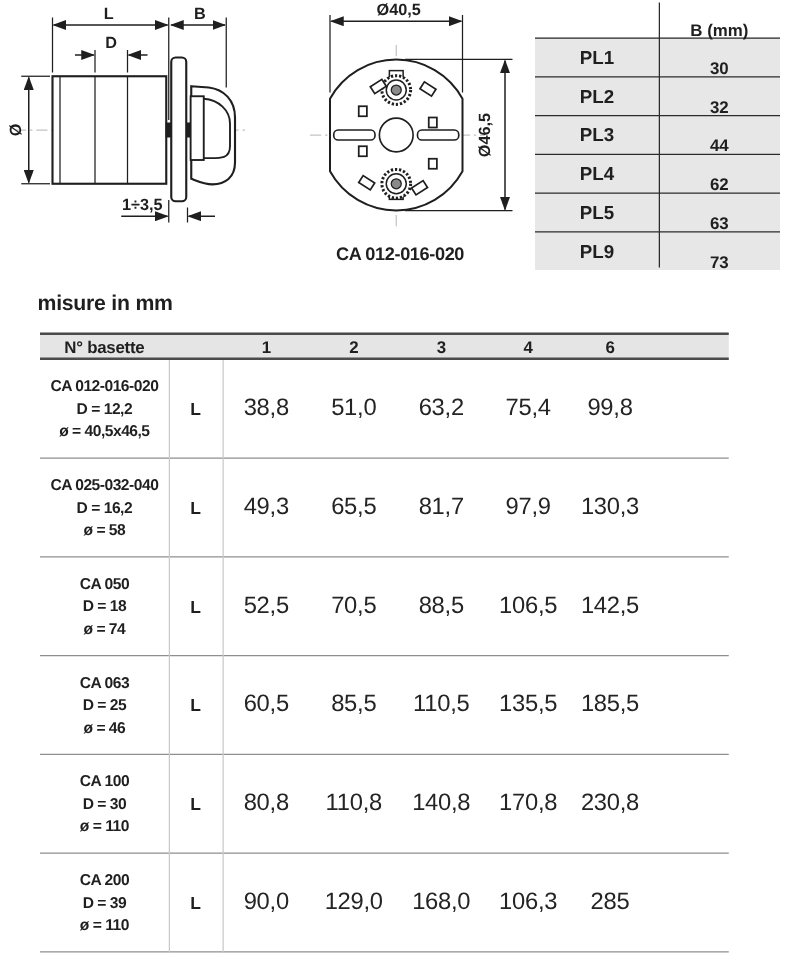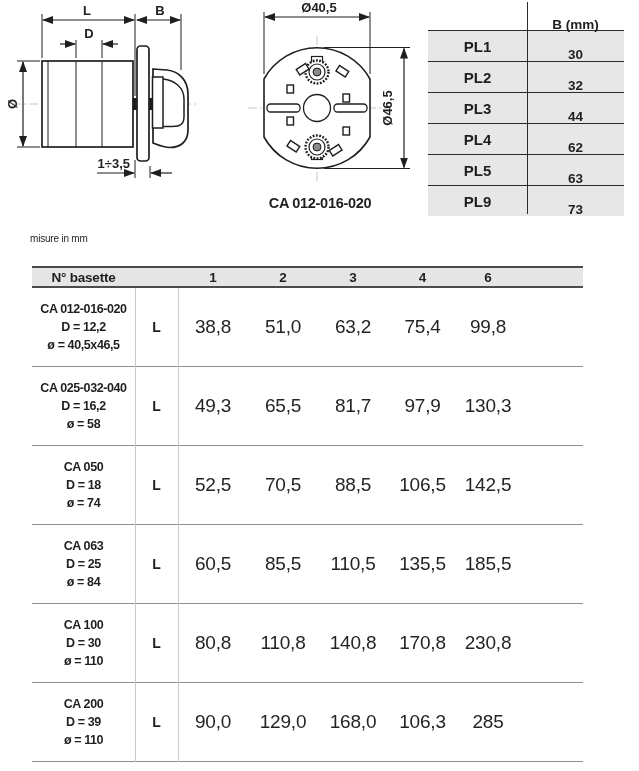--- a/index.html
+++ b/index.html
@@ -11,21 +11,21 @@
 
   
   #btable{position:absolute;left:428px;top:2px;width:196px;}
   #btable .hdr{display:flex;height:28px;align-items:center;}
   #btable .row{display:flex;height:30px;align-items:center;background:#e7e7e7;border-top:1px solid #2b2b2b;}
   #btable .c1{width:99px;text-align:center;font-weight:bold;font-size:15px;}
   #btable .c2{width:97px;text-align:center;font-weight:bold;font-size:13.5px;margin-top:16px;}
   #btable .vline{position:absolute;left:99px;top:0;width:1px;height:212px;background:#2b2b2b;}
 
   
-  #note{position:absolute;left:30px;top:233px;font-size:10px;font-weight:normal;letter-spacing:-0.2px;}
+  #note{position:absolute;left:30px;top:233px;font-size:17px;font-weight:bold;letter-spacing:-0.2px;}
 
   
   #mtable{position:absolute;left:32px;top:266px;width:551px;}
   .mrow{display:grid;grid-template-columns:103px 43px 70px 70px 70px 69px 62px 1fr;align-items:center;box-sizing:border-box;}
   #mhead{height:22px;background:#e5e5e5;border-top:2px solid #4b4b4b;border-bottom:2px solid #4b4b4b;}
   #mhead .hc{font-size:13.5px;font-weight:bold;text-align:center;letter-spacing:-0.2px;}
   .body-row{height:79px;border-bottom:1px solid #8f8f8f;}
   .modelcell{text-align:center;font-weight:bold;font-size:12.5px;line-height:18px;letter-spacing:-0.4px;}
   .lcell{text-align:center;font-weight:bold;font-size:14px;}
   .vcell{text-align:center;font-size:19px;color:#242424;letter-spacing:-0.2px;}
@@ -233,21 +233,21 @@
       <div class="vcell">88,5</div>
       <div class="vcell">106,5</div>
       <div class="vcell">142,5</div>
       <div></div>
     </div>
 
     <div class="mrow body-row">
       <div class="modelcell">
         <div>CA 063</div>
         <div>D = 25</div>
-        <div>ø = 84</div>
+        <div>ø = 46</div>
       </div>
       <div class="lcell">L</div>
       <div class="vcell">60,5</div>
       <div class="vcell">85,5</div>
       <div class="vcell">110,5</div>
       <div class="vcell">135,5</div>
       <div class="vcell">185,5</div>
       <div></div>
     </div>
 

